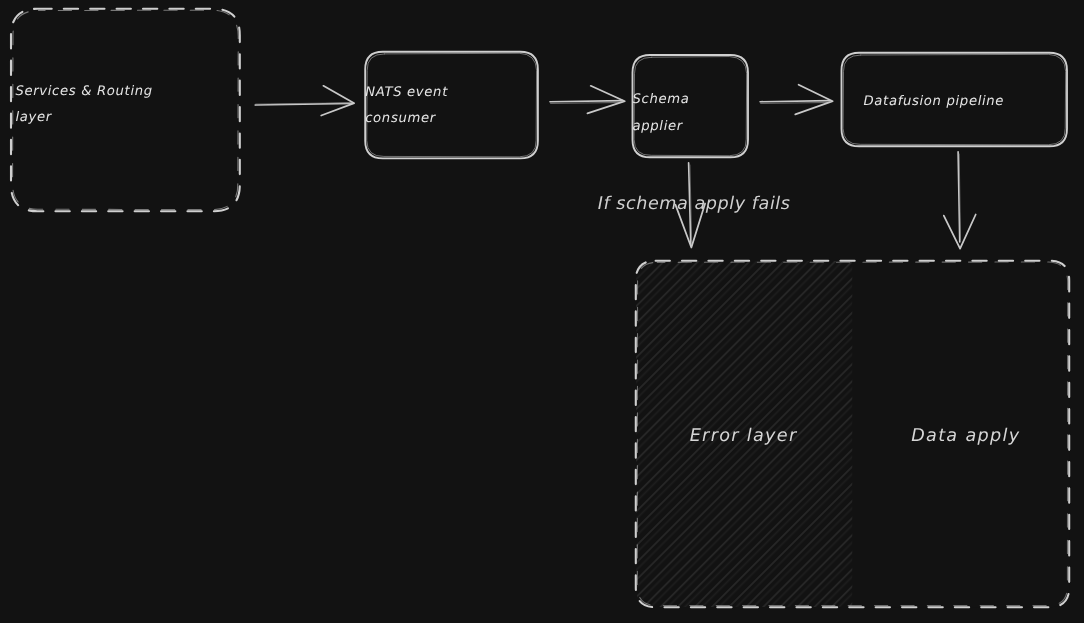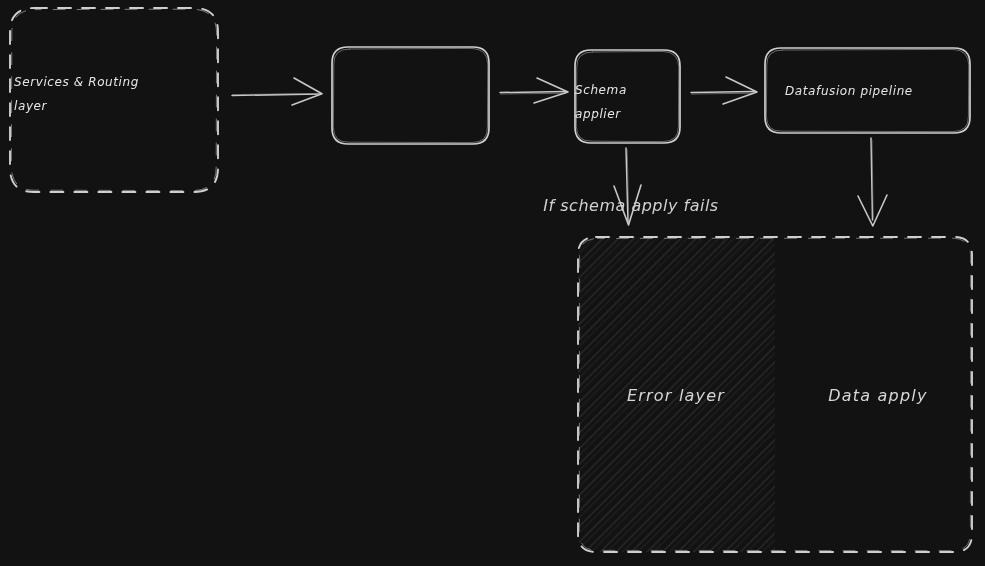--- a/index.html
+++ b/index.html
@@ -42,21 +42,20 @@
     position: absolute;
     color: #d0d0d0;
     font-family: "DejaVu Sans", sans-serif;
     font-size: 16px;
     line-height: 20px;
     letter-spacing: 0.5px;
     font-style: italic;
     text-align: center;
     white-space: nowrap;
     user-select: none;
-    margin-top: 21px;
   }
   .lake-label {
     position: absolute;
     color: #d6d6d6;
     font-family: "DejaVu Sans", sans-serif;
     font-size: 16px;
     letter-spacing: 1.2px;
     font-style: italic;
     text-align: center;
     white-space: nowrap;
@@ -156,20 +155,22 @@
     <g>
       <path d="M 871 138 L 872.5 220" fill="none" stroke="#c8c8c8" stroke-width="1.5" stroke-linecap="round"></path>
       <path d="M 872 140 L 873.2 218" fill="none" stroke="#8a8a8a" stroke-width="0.9" stroke-linecap="round" opacity="0.7"></path>
       <path d="M 858 196 L 872.8 226 L 887 195" fill="none" stroke="#c8c8c8" stroke-width="1.6" stroke-linecap="round" stroke-linejoin="round"></path>
     </g>
   </svg>
 
   <div class="node-label" style="left:14px; top:70px; width:190px;">Services &amp; Routing
 layer</div>
 
+  <div class="node-label" style="left:332px; top:71px; width:157px;">NATS event
+consumer</div>
 
   <div class="node-label" style="left:575px; top:78px; width:105px;">Schema
 applier</div>
 
   <div class="node-label" style="left:765px; top:79px; width:205px;margin-left:20px;">Datafusion pipeline</div>
 
   <div class="edge-label" style="left:521px; top:175px; width:220px;">If schema apply fails</div>
 
   <div class="lake-label" style="left:596px; top:386px; width:160px;">Error layer</div>
 

